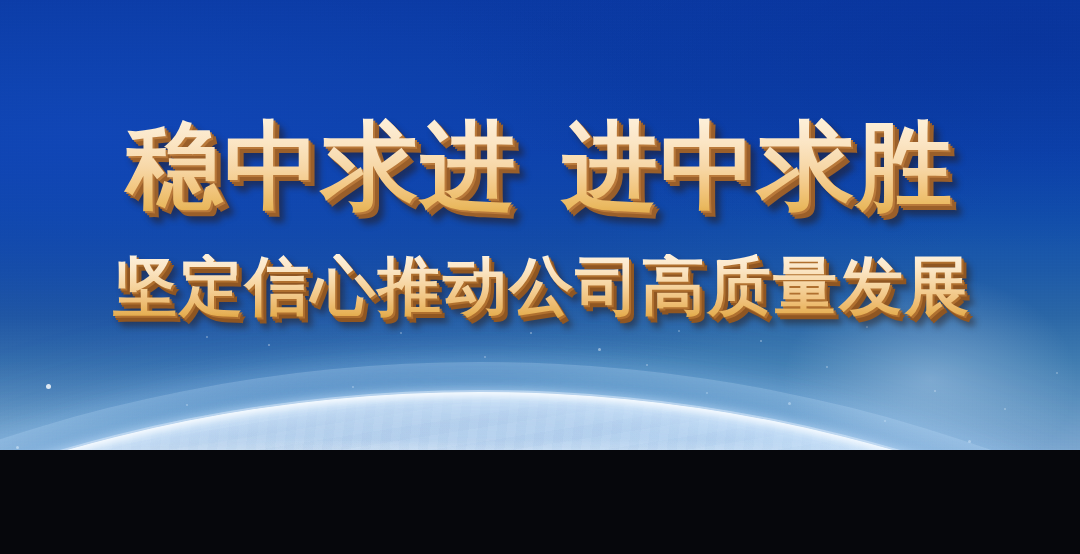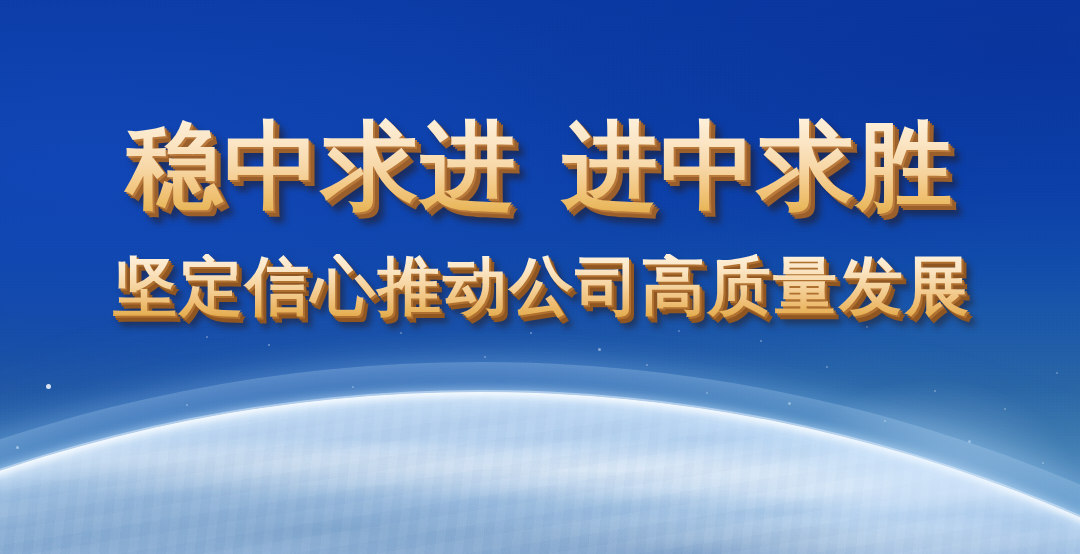--- a/index.html
+++ b/index.html
@@ -8,21 +8,21 @@
     padding: 0;
     background: #06070c;
   }
   body {
     font-family: "Liberation Sans", "DejaVu Sans", sans-serif;
   }
 
   .banner {
     position: relative;
     width: 1080px;
-    height: 554px;
+    height: 450px;
     overflow: hidden;
     background: #0b41ab;
     user-select: none;
   }
 
   
   .sky-base {
     position: absolute;
     inset: 0;
     background:

